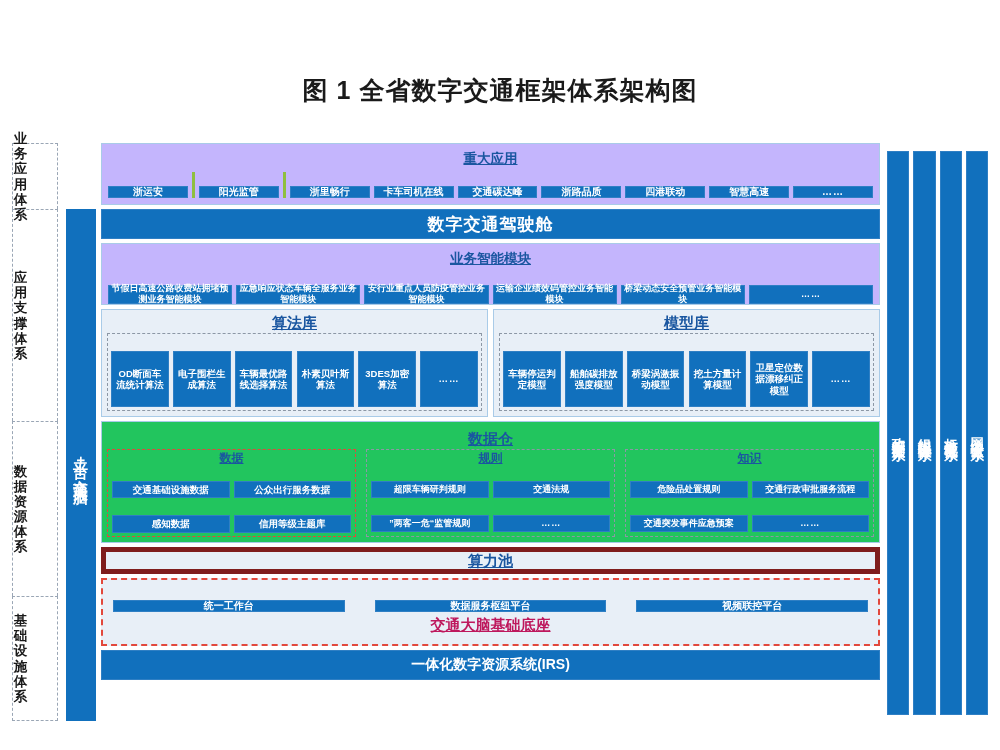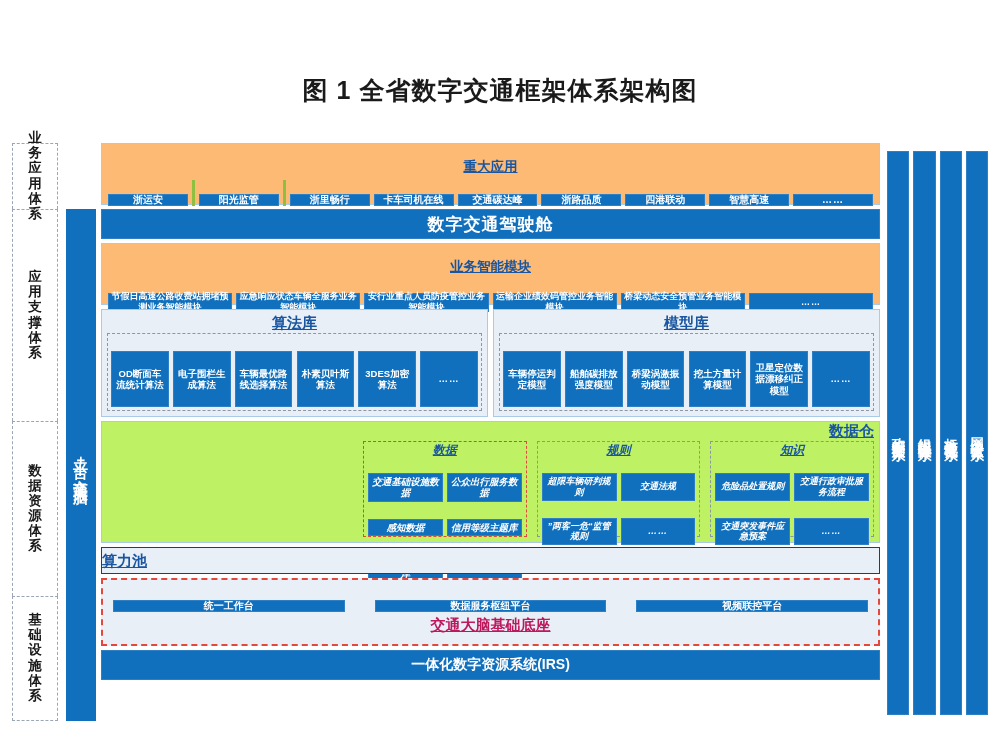--- a/index.html
+++ b/index.html
@@ -39,23 +39,21 @@
     width: 46px;
     display: flex;
     flex-direction: column;
     flex: 0 0 46px;
   }
   .tier {
     border: 1px dashed #9aa6b5;
     border-bottom: none;
     display: flex;
     align-items: center;
-    justify-content: center;
-    box-sizing: border-box;
-    font-family: Liberation Mono, monospace;
+    box-sizing: border-box;
   }
   .tier:last-child { border-bottom: 1px dashed #9aa6b5; }
   .tier-text {
     font-size: 13.5px;
     font-weight: bold;
     color: #1a1a1a;
     line-height: 1.12;
     width: 15px;
     text-align: center;
     word-break: break-all;
@@ -94,23 +92,23 @@
     flex: 1 1 auto;
     display: flex;
     flex-direction: column;
     gap: 4px;
     min-width: 0;
   }
 
   
   .panel {
     border: 1px solid #a9cbe8;
-    background: #fdba74;
-    box-sizing: border-box;
-    padding: 14px 6px 6px 6px;
+    background: #c4b5fd;
+    box-sizing: border-box;
+    padding: 6px 6px 6px 6px;
   }
   .panel-head {
     text-align: center;
     font-size: 13.5px;
     font-weight: bold;
     color: #1a56a0;
     text-decoration: underline;
     padding: 2px 0 4px 0;
     line-height: 1;
   }
@@ -186,55 +184,54 @@
     flex-direction: row;
     gap: 4px;
     box-sizing: border-box;
   }
   .lib-inner .chip-row { flex: 1 1 0; }
   .lib-inner .chip { font-size: 9.5px; }
 
   
   .warehouse {
     height: 122px;
-    background: #bef264;
+    background: #22c55e;
     border: 1px solid #a9cbe8;
     box-sizing: border-box;
-    padding: 0 5px 5px 5px;
-    display: flex;
-    flex-direction: column;
-    align-items: flex-end;
+    padding: 8px 5px 5px 5px;
+    display: flex;
+    flex-direction: column;
   }
   .warehouse > .panel-head { font-size: 15px; padding: 1px 0 3px 0; }
-  .wh-groups { flex: 1 1 auto; display: flex; gap: 10px; min-height: 0; font-style: italic; }
+  .wh-groups { flex: 1 1 auto; display: flex; gap: 10px; min-height: 0; }
   .wh-group {
     flex: 1 1 0;
     border: 1px dashed #8c97a5;
     box-sizing: border-box;
     padding: 1px 4px 4px 4px;
     display: flex;
     flex-direction: column;
     min-width: 0;
   }
   .wh-group.accent { border: 1px dashed #e2483c; }
   .wh-group .panel-head { font-size: 12px; padding: 1px 0 3px 0; }
   .wh-rows { flex: 1 1 auto; display: flex; flex-direction: column; gap: 3px; }
   .wh-rows .chip-row { flex: 1 1 0; }
   .wh-rows .chip { font-size: 9px; }
   .wh-group.g-data .chip { font-size: 9.5px; }
 
   
   .compute-pool {
     height: 27px;
     background: #e8eff7;
-    border: 1px solid #7f1d1d;
-    box-sizing: border-box;
-    display: flex;
-    align-items: center;
-    justify-content: flex-start;
+    border: 5px solid #7f1d1d;
+    box-sizing: border-box;
+    display: flex;
+    align-items: center;
+    justify-content: center;
   }
   .compute-pool .panel-head { font-size: 15px; padding: 0; }
 
   
   .base-zone {
     height: 68px;
     border: 2px dashed #e2483c;
     background: #e8eff7;
     box-sizing: border-box;
     padding: 6px 10px 2px 10px;

